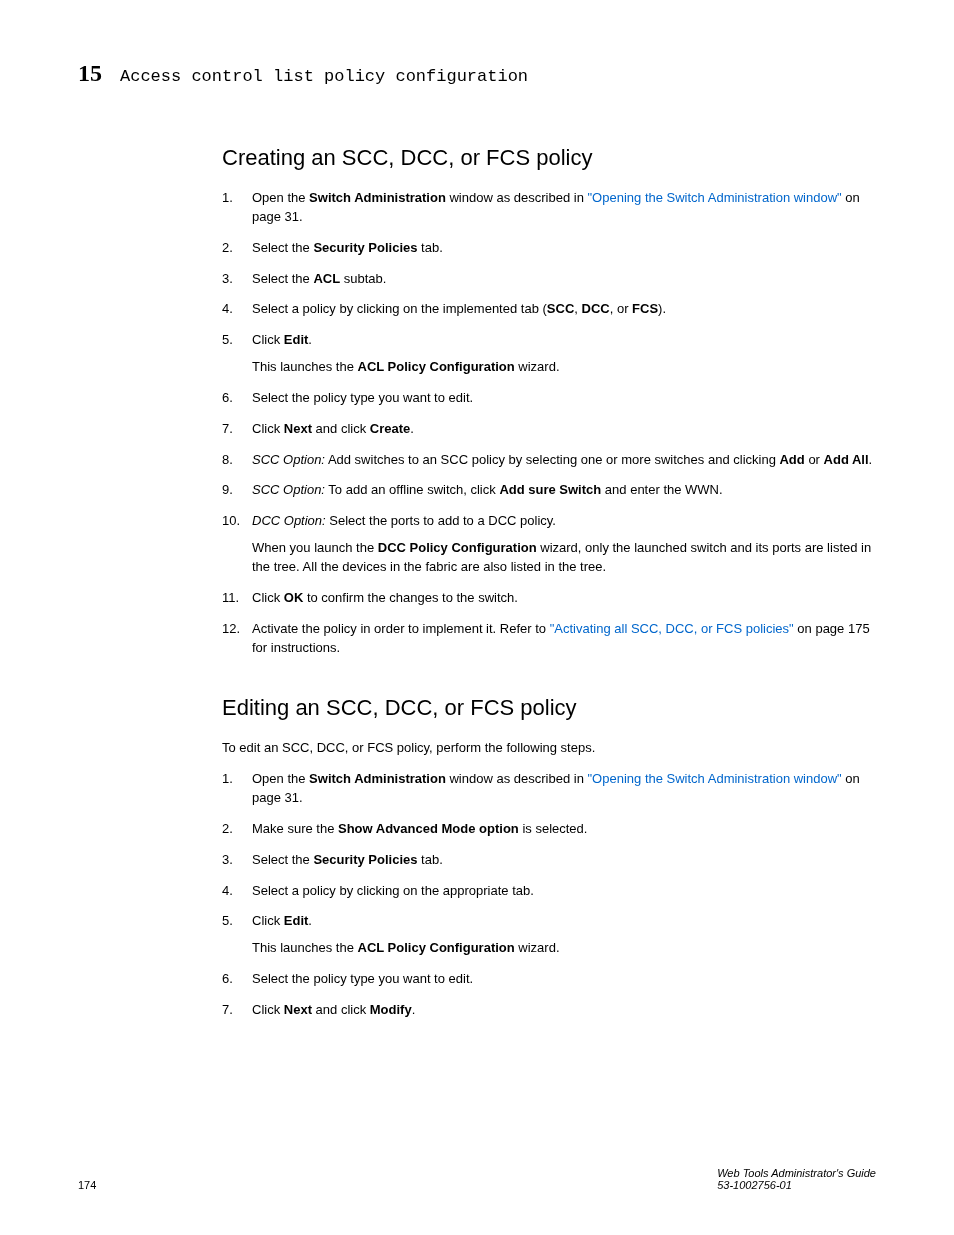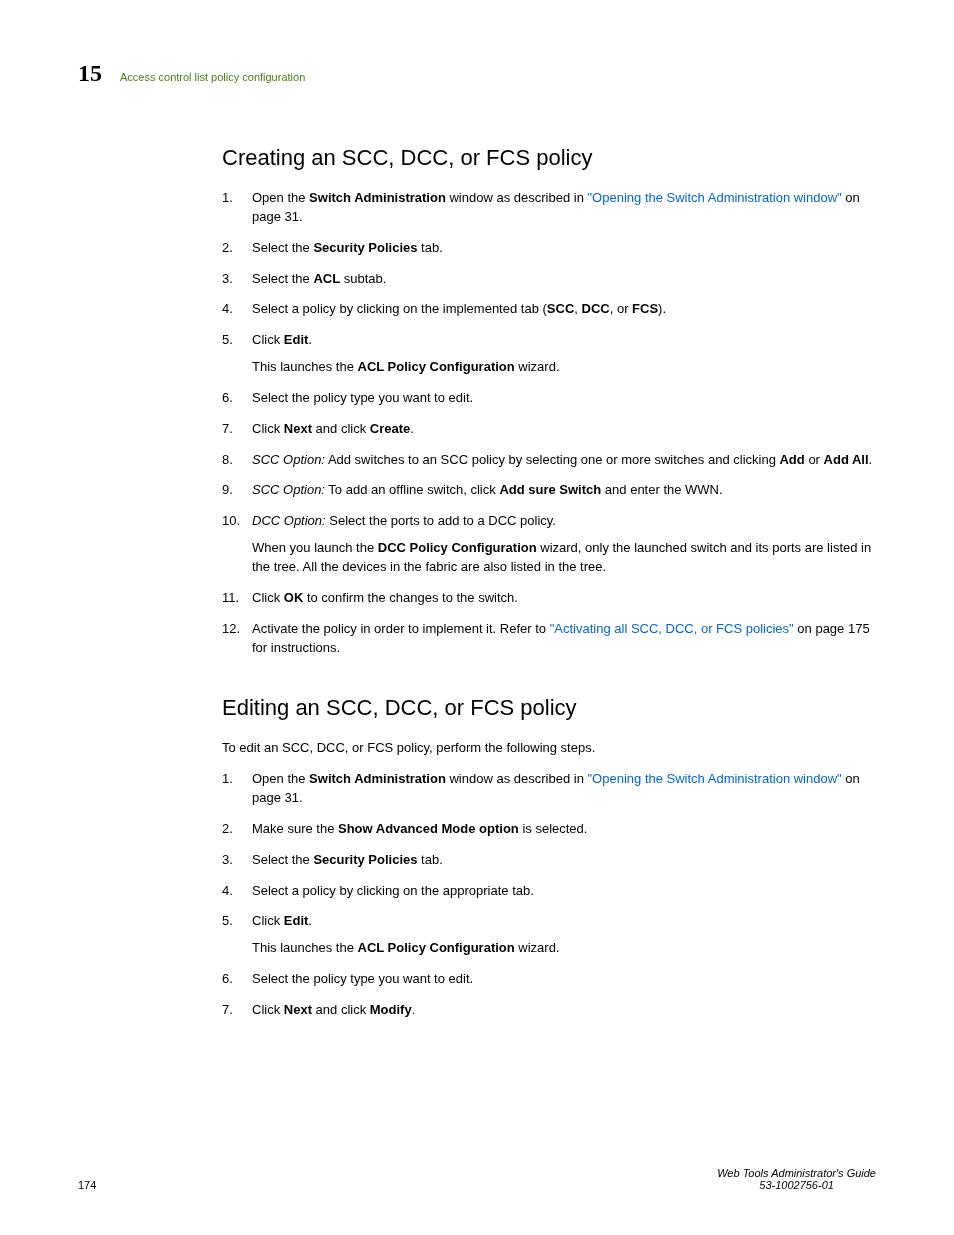--- a/index.html
+++ b/index.html
@@ -17,22 +17,23 @@
       align-items: baseline;
       margin-bottom: 58px;
     }
     .chapter-num {
       font-family: Georgia, 'Times New Roman', serif;
       font-size: 24px;
       font-weight: bold;
       margin-right: 18px;
     }
     .chapter-title {
-      font-size: 11px;
-      color: #4d7c0f;
+      font-size: 17px;
+      color: #000000;
+      font-family: Liberation Mono, monospace;
     }
     .content {
       margin-left: 144px;
     }
     h2 {
       font-family: Verdana, Arial, sans-serif;
       font-weight: normal;
       font-size: 22px;
       margin-bottom: 18px;
       margin-top: 0;
@@ -74,21 +75,21 @@
       position: absolute;
       bottom: 44px;
       left: 78px;
       right: 78px;
       display: flex;
       justify-content: space-between;
       align-items: flex-end;
       font-size: 11px;
     }
     .page-num { }
-    .doc-ref { text-align: center; font-style: italic; margin-left: 16px; }
+    .doc-ref { text-align: left; font-style: italic; margin-left: 16px; }
   </style>
 </head>
 <body>
 
 <div class="header-row">
   <div class="chapter-num">15</div>
   <div class="chapter-title">Access control list policy configuration</div>
 </div>
 
 <div class="content">

